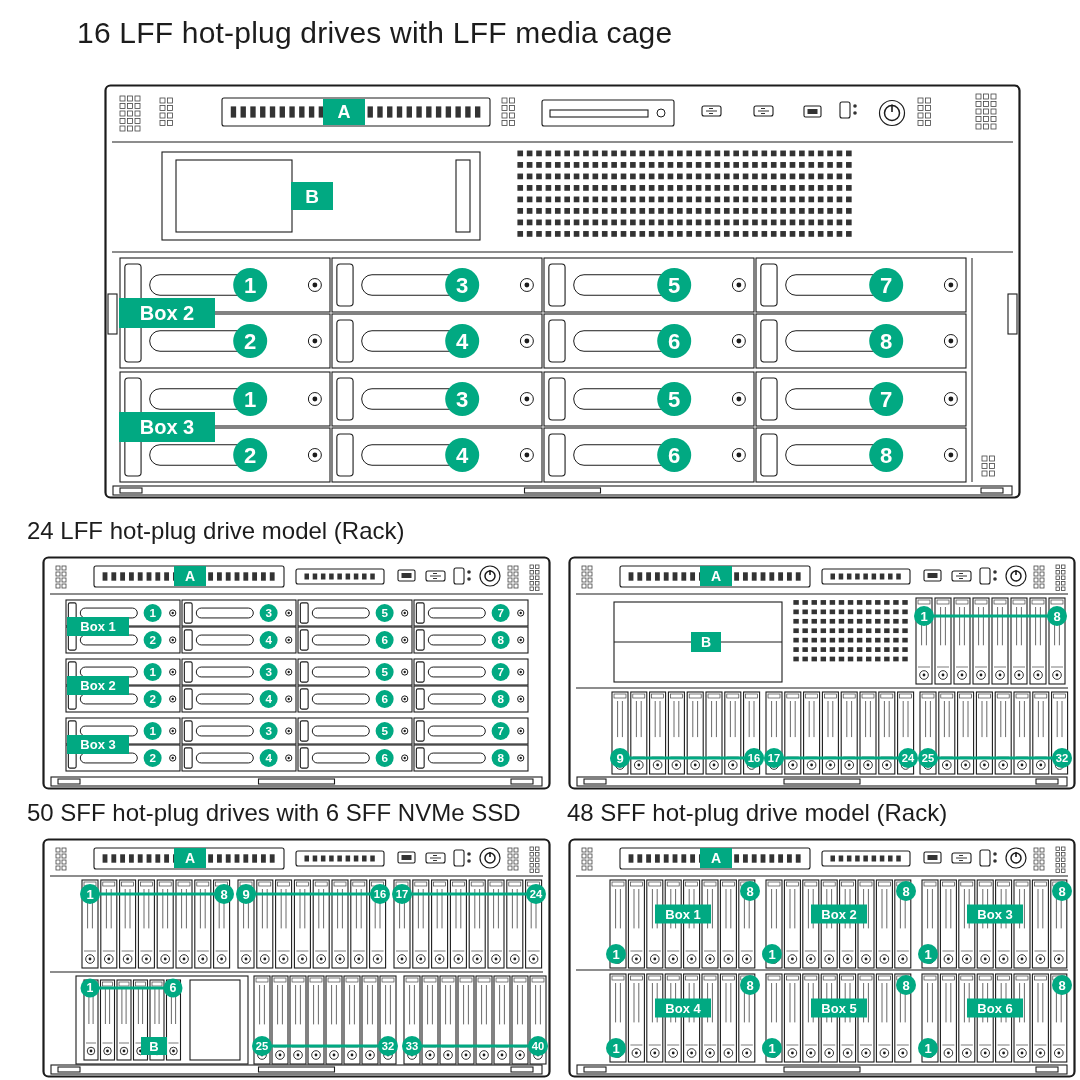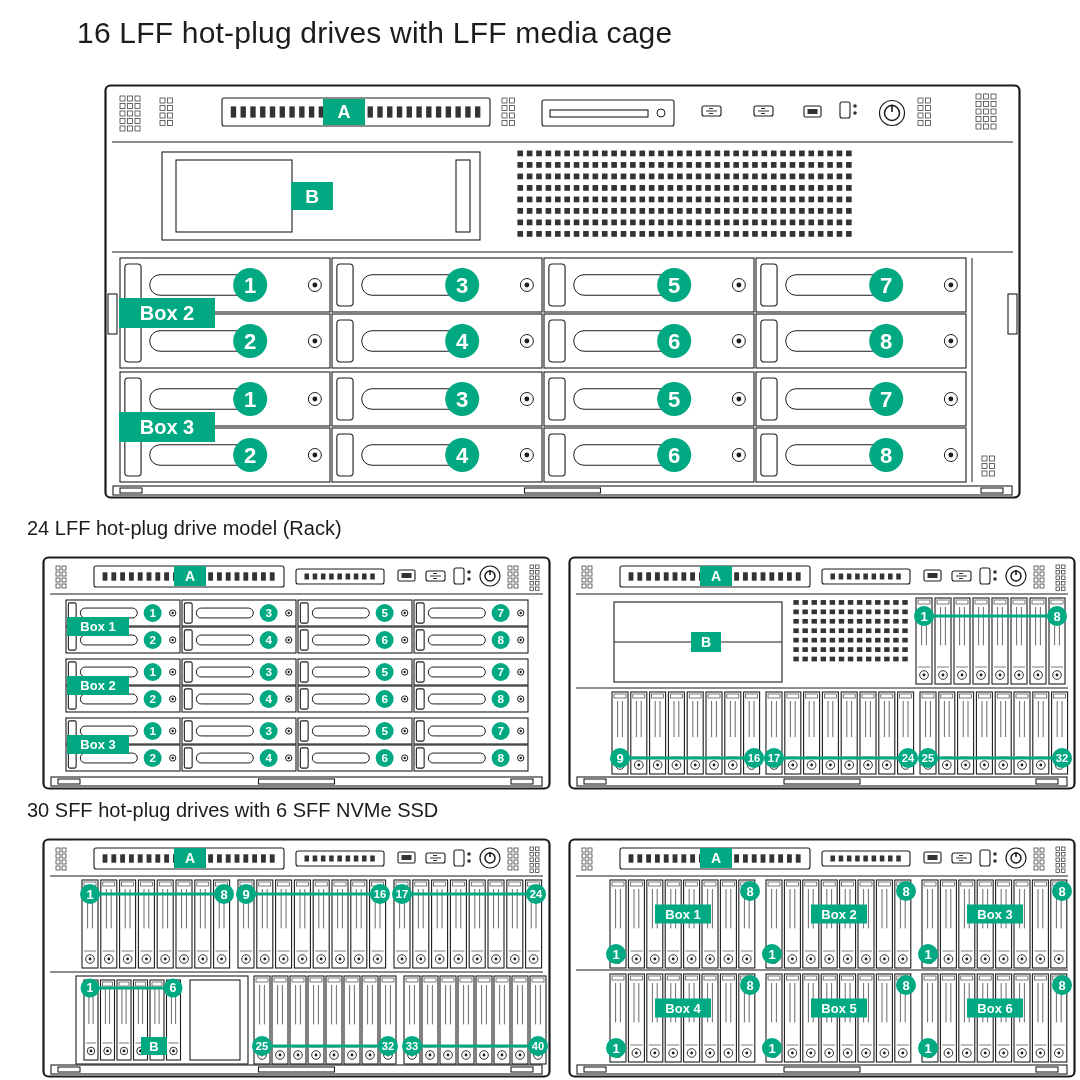--- a/index.html
+++ b/index.html
@@ -1,20 +1,20 @@
 <!DOCTYPE html>
 <html><head>
 <meta charset="utf-8">
 <style>
   html,body{margin:0;padding:0;background:#fff;}
   .page{position:relative;width:1080px;height:1080px;background:#fff;overflow:hidden;
         font-family:"Liberation Sans",sans-serif;color:#1f1f1f;margin-left:19px;}
   h1.main-title{position:absolute;left:58px;top:16px;margin:0;font-size:30px;font-weight:500;
         letter-spacing:.2px;color:#1c1c1c;}
-  h2.sec-title{position:absolute;margin:0;font-size:20px;font-weight:400;color:#1c1c1c;}
+  h2.sec-title{position:absolute;margin:0;font-size:24px;font-weight:400;color:#1c1c1c;}
   #t24{left:8px;top:517px;}
   #t32{left:548px;top:517px;}
   #t40{left:8px;top:799px;}
   #t48{left:548px;top:799px;}
   .panel{position:absolute;}
   #panel-16{left:85px;top:84px;width:917px;height:415px;}
   #panel-24{left:23px;top:556px;width:509px;height:234px;}
   #panel-32{left:549px;top:556px;width:508px;height:234px;}
   #panel-40{left:23px;top:838px;width:509px;height:240px;}
   #panel-48{left:549px;top:838px;width:508px;height:240px;}
@@ -1571,21 +1571,21 @@
             <text x="360" y="205.92" text-anchor="middle" font-size="11.200000000000001" fill="#fff" font-family="&quot;Liberation Sans&quot;,sans-serif" font-weight="bold">25</text>
           </g>
           <g>
             <circle cx="494" cy="202" r="10" fill="#01a982"></circle>
             <text x="494" y="205.92" text-anchor="middle" font-size="11.200000000000001" fill="#fff" font-family="&quot;Liberation Sans&quot;,sans-serif" font-weight="bold">32</text>
           </g>
         </g>
       </svg>
     </div>
 
-  <h2 id="t40" class="sec-title">30 SFF hot-plug drives with 6 SFF NVMe SSD</h2>
+  <h2 id="t40" class="sec-title">50 SFF hot-plug drives with 6 SFF NVMe SSD</h2>
   <div id="panel-40" class="panel">
       <svg viewBox="0 0 509 240">
         <g>
           <rect x="1.5" y="1.5" width="506" height="237" rx="5" fill="#fff" stroke="#1c1c1c" stroke-width="2.2"></rect>
           <g>
             <rect x="9" y="227" width="491" height="9" fill="#fff" stroke="#1c1c1c" stroke-width="1.1"></rect>
             <rect x="216.5" y="229" width="76" height="5" fill="#fff" stroke="#1c1c1c" stroke-width="1.1"></rect>
             <rect x="16" y="229" width="22" height="5" fill="#fff" stroke="#1c1c1c" stroke-width="1.1"></rect>
             <rect x="469" y="229" width="22" height="5" fill="#fff" stroke="#1c1c1c" stroke-width="1.1"></rect>
           </g>
@@ -2165,20 +2165,21 @@
             <text x="370" y="211.92" text-anchor="middle" font-size="11.200000000000001" fill="#fff" font-family="&quot;Liberation Sans&quot;,sans-serif" font-weight="bold">33</text>
           </g>
           <g>
             <circle cx="496" cy="208" r="10" fill="#01a982"></circle>
             <text x="496" y="211.92" text-anchor="middle" font-size="11.200000000000001" fill="#fff" font-family="&quot;Liberation Sans&quot;,sans-serif" font-weight="bold">40</text>
           </g>
         </g>
       </svg>
     </div>
 
+  <h2 id="t48" class="sec-title">48 SFF hot-plug drive model (Rack)</h2>
   <div id="panel-48" class="panel">
       <svg viewBox="0 0 508 240">
         <g>
           <rect x="1.5" y="1.5" width="505" height="237" rx="5" fill="#fff" stroke="#1c1c1c" stroke-width="2.2"></rect>
           <g>
             <rect x="9" y="227" width="490" height="9" fill="#fff" stroke="#1c1c1c" stroke-width="1.1"></rect>
             <rect x="216" y="229" width="76" height="5" fill="#fff" stroke="#1c1c1c" stroke-width="1.1"></rect>
             <rect x="16" y="229" width="22" height="5" fill="#fff" stroke="#1c1c1c" stroke-width="1.1"></rect>
             <rect x="468" y="229" width="22" height="5" fill="#fff" stroke="#1c1c1c" stroke-width="1.1"></rect>
           </g>

